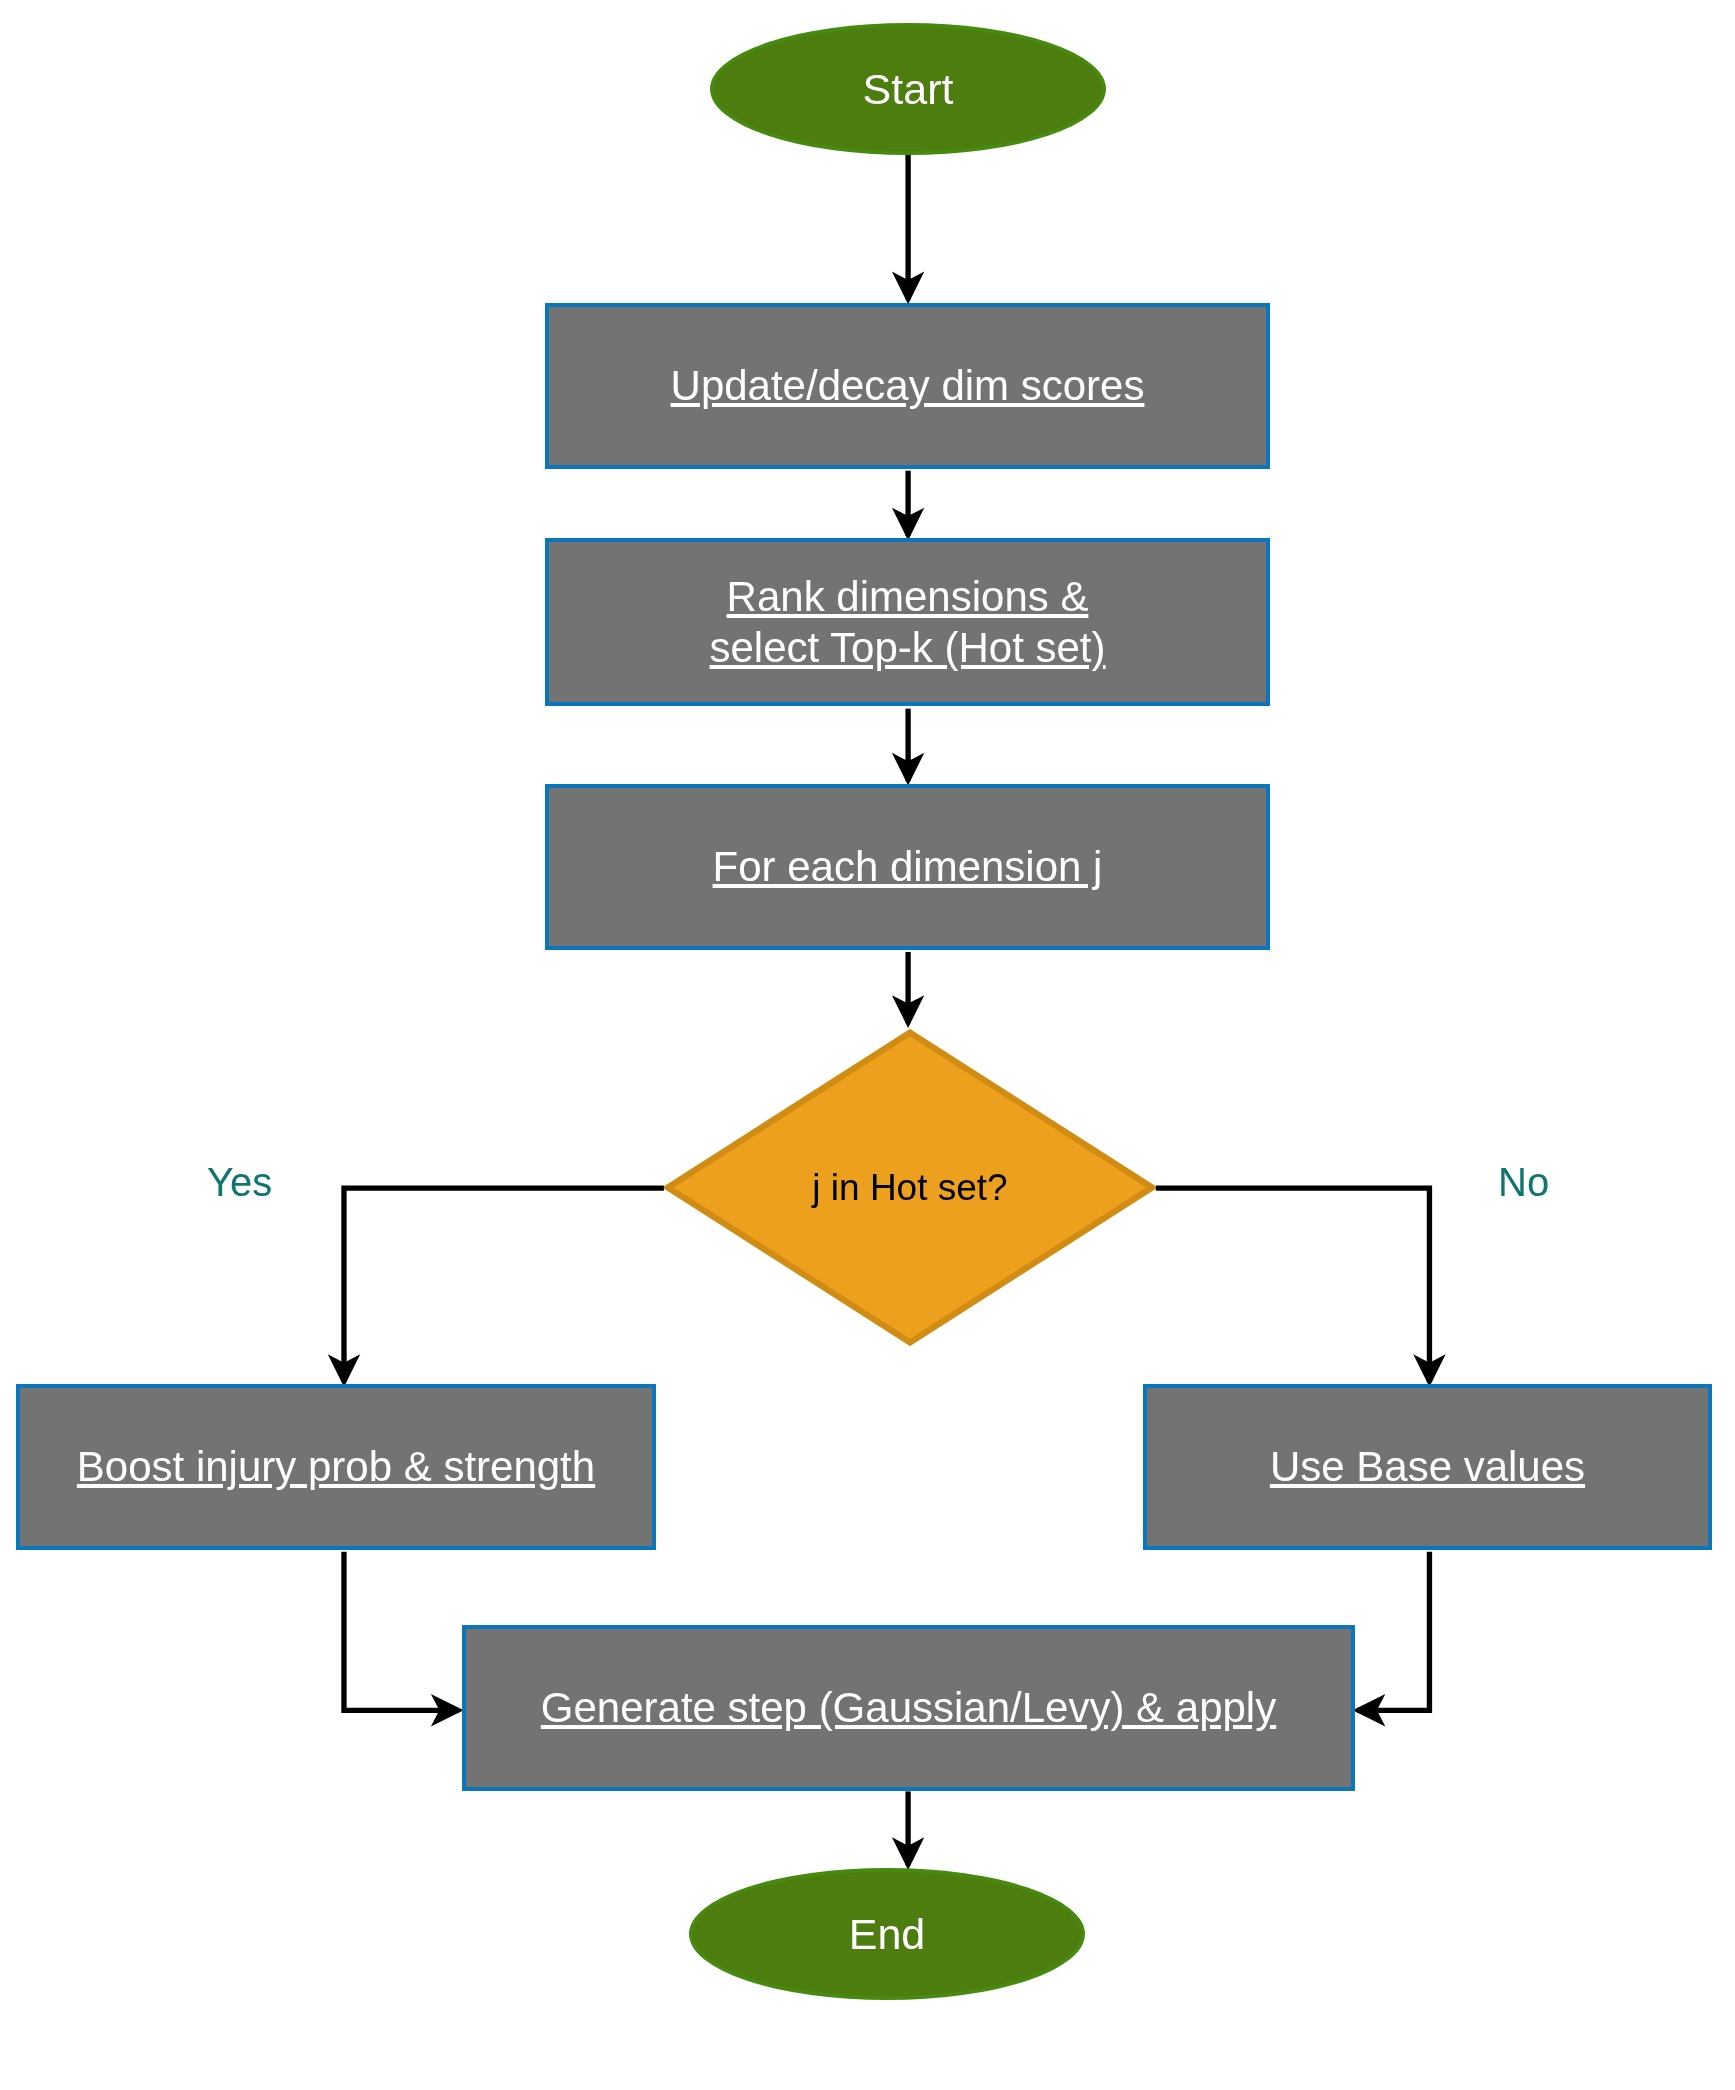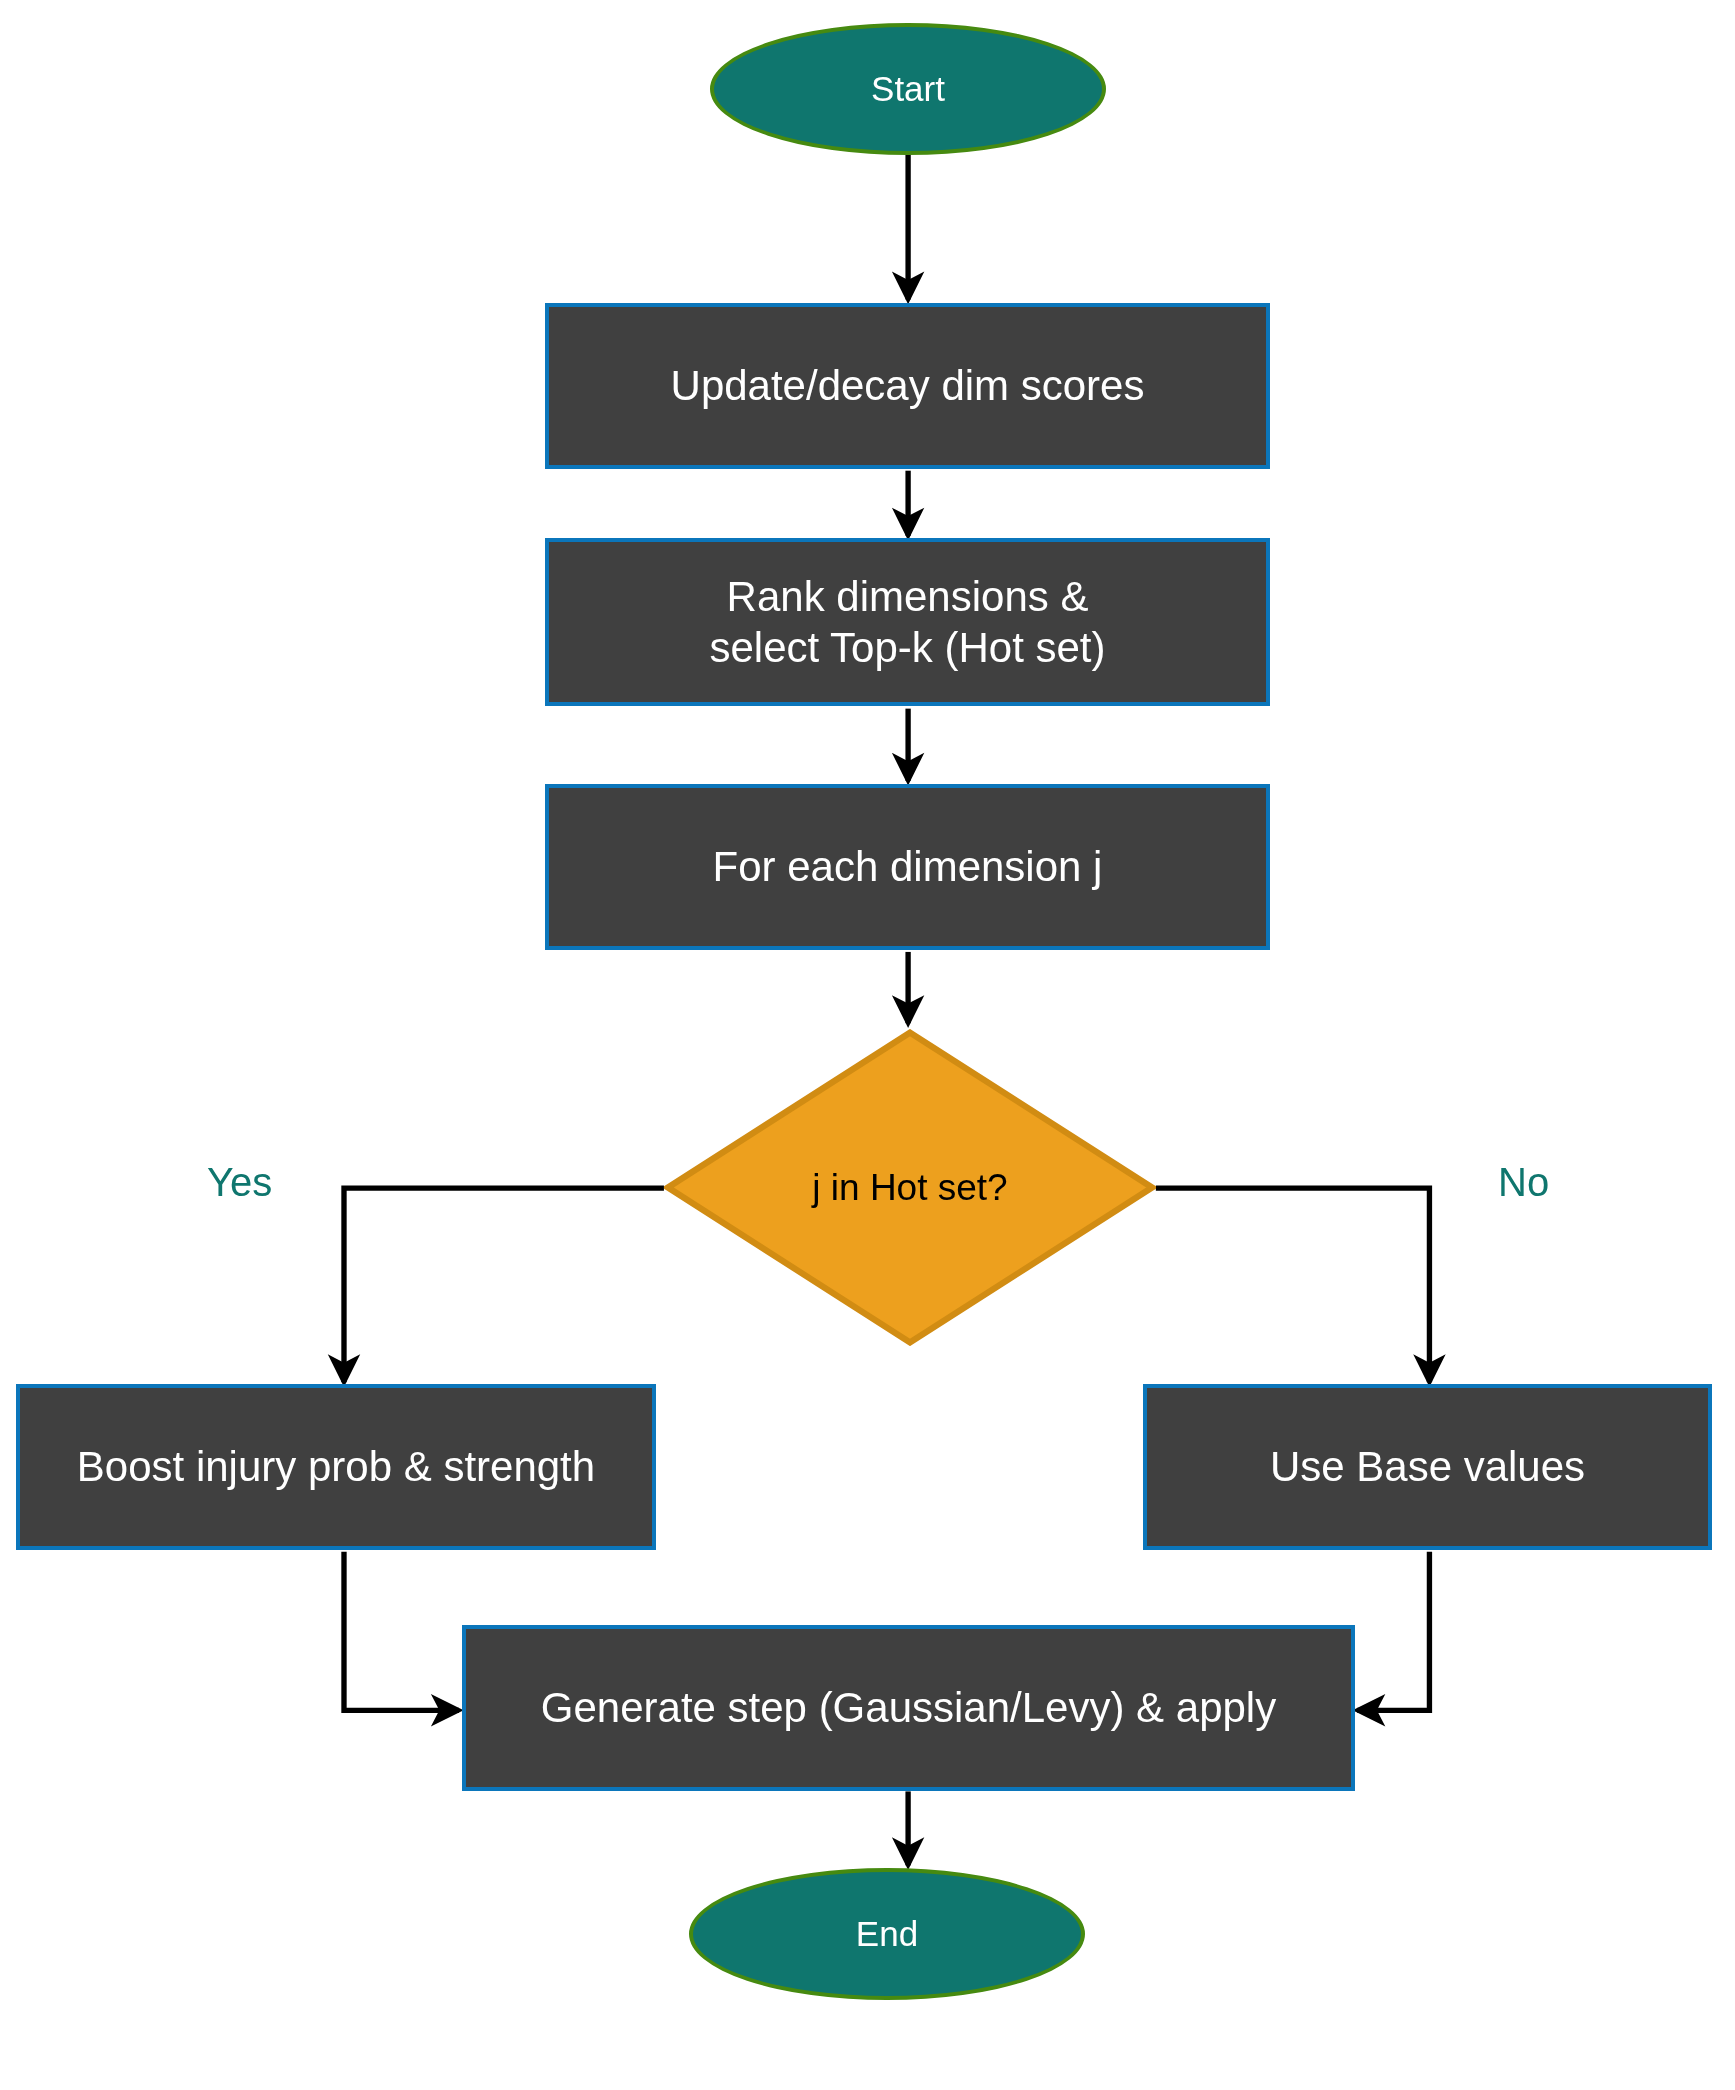--- a/index.html
+++ b/index.html
@@ -27,31 +27,32 @@
   .node {
     position: absolute;
     box-sizing: border-box;
     display: flex;
     align-items: center;
     justify-content: center;
     text-align: center;
     line-height: 1.22;
   }
   .process {
-    background: #404040;
+    background: #737373;
     border: 4.5px solid #0b76bb;
     color: #ffffff;
     font-size: 42px;
+    text-decoration: underline;
   }
   .terminator {
-    background: #0f766e;
+    background: #4d7c0f;
     border: 4.5px solid #468a10;
     border-radius: 50%;
     color: #ffffff;
-    font-size: 35px;
+    font-size: 43px;
   }
   .decision-wrap {
     position: absolute;
   }
   .decision-label {
     position: absolute;
     left: 0;
     top: 0;
     width: 100%;
     height: 100%;

